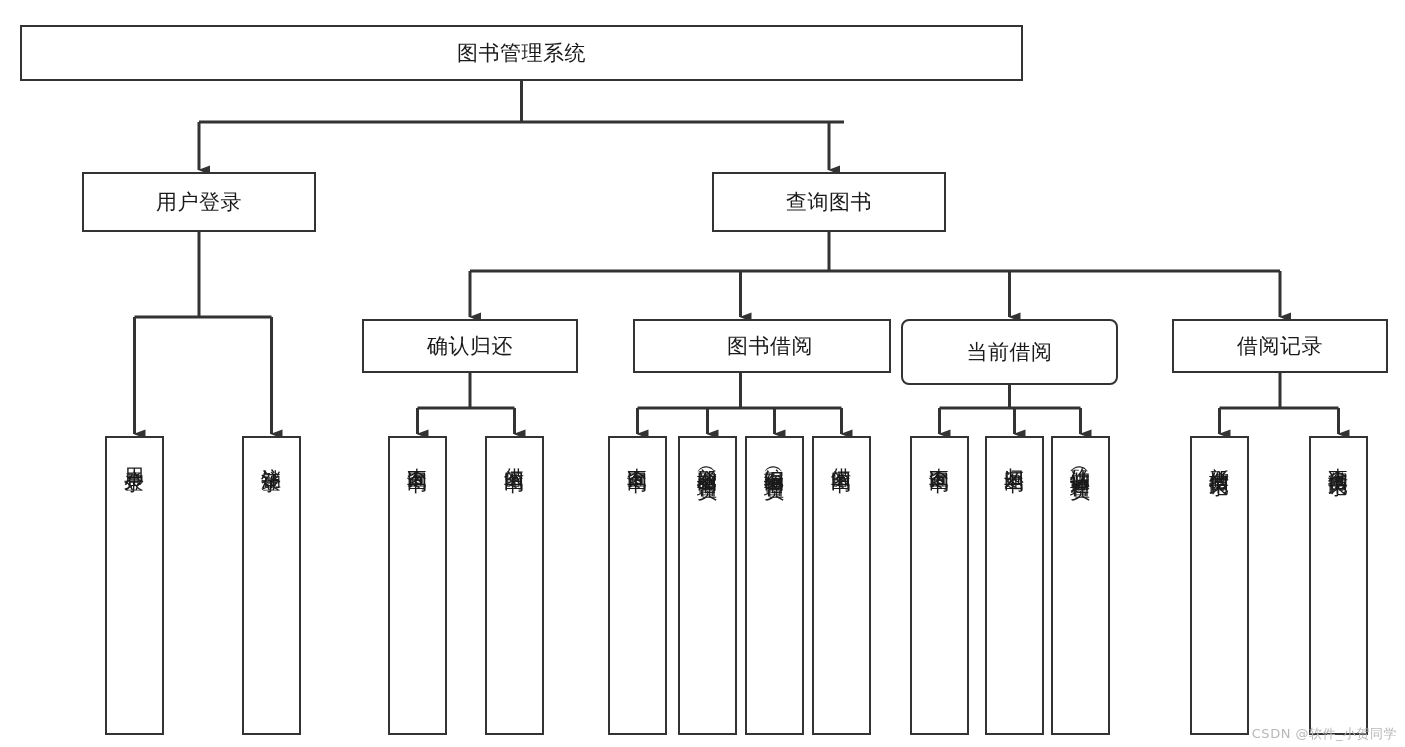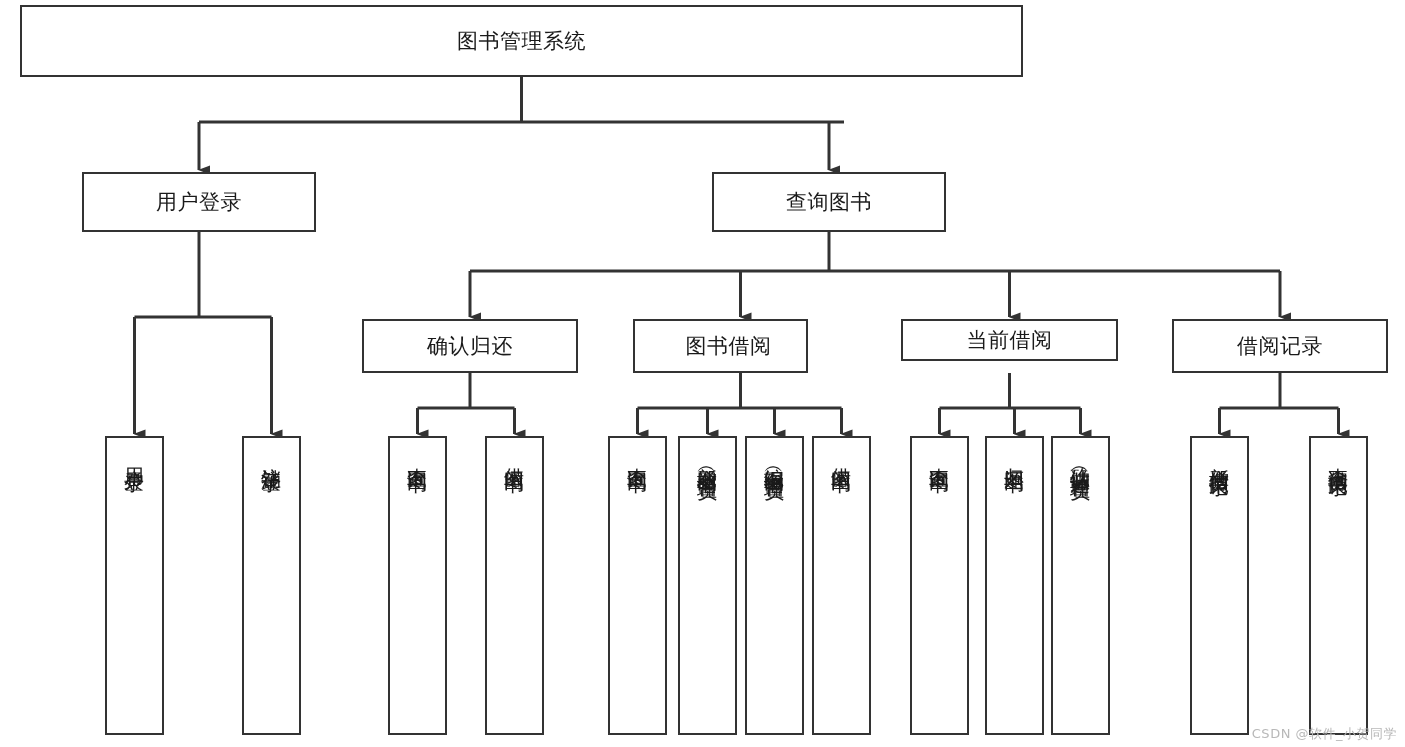--- a/index.html
+++ b/index.html
@@ -112,38 +112,38 @@
       <path d="M 1014.5 408 L 1014.5 434" marker-end="url(#arrowhead)"></path>
       <path d="M 1080.5 408 L 1080.5 434" marker-end="url(#arrowhead)"></path>
 
       <path d="M 1280 373 L 1280 408"></path>
       <path d="M 1219.5 408 L 1338.5 408"></path>
       <path d="M 1219.5 408 L 1219.5 434" marker-end="url(#arrowhead)"></path>
       <path d="M 1338.5 408 L 1338.5 434" marker-end="url(#arrowhead)"></path>
     </g>
   </svg>
 
-  <div class="node-box" style="left: 20px; top: 5px; width: 1003px; height: 72px;">
+  <div class="node-box" style="left: 20px; top: 25px; width: 1003px; height: 56px;">
     <span class="node-label">图书管理系统</span>
   </div>
 
   <div class="node-box" style="left: 82px; top: 172px; width: 234px; height: 60px;">
     <span class="node-label">用户登录</span>
   </div>
   <div class="node-box" style="left: 712px; top: 172px; width: 234px; height: 60px;">
     <span class="node-label">查询图书</span>
   </div>
 
   <div class="node-box" style="left: 362px; top: 319px; width: 216px; height: 54px;">
     <span class="node-label">确认归还</span>
   </div>
-  <div class="node-box" style="left: 633px; top: 319px; width: 175px; height: 54px; padding-left: 16px;">
+  <div class="node-box" style="left: 633px; top: 319px; width: 258px; height: 54px; padding-left: 16px;">
     <span class="node-label">图书借阅</span>
   </div>
-  <div class="node-box" style="left: 901px; top: 319px; width: 217px; height: 42px;">
+  <div class="node-box" style="left: 901px; top: 319px; width: 217px; height: 66px; border-radius: 8px;">
     <span class="node-label">当前借阅</span>
   </div>
   <div class="node-box" style="left: 1172px; top: 319px; width: 216px; height: 54px;">
     <span class="node-label">借阅记录</span>
   </div>
 
   <div class="node-box vertical" style="left: 105px; top: 436px; width: 59px; height: 299px;">
     <span class="node-label">用户登录</span>
   </div>
   <div class="node-box vertical" style="left: 242px; top: 436px; width: 59px; height: 299px;">

